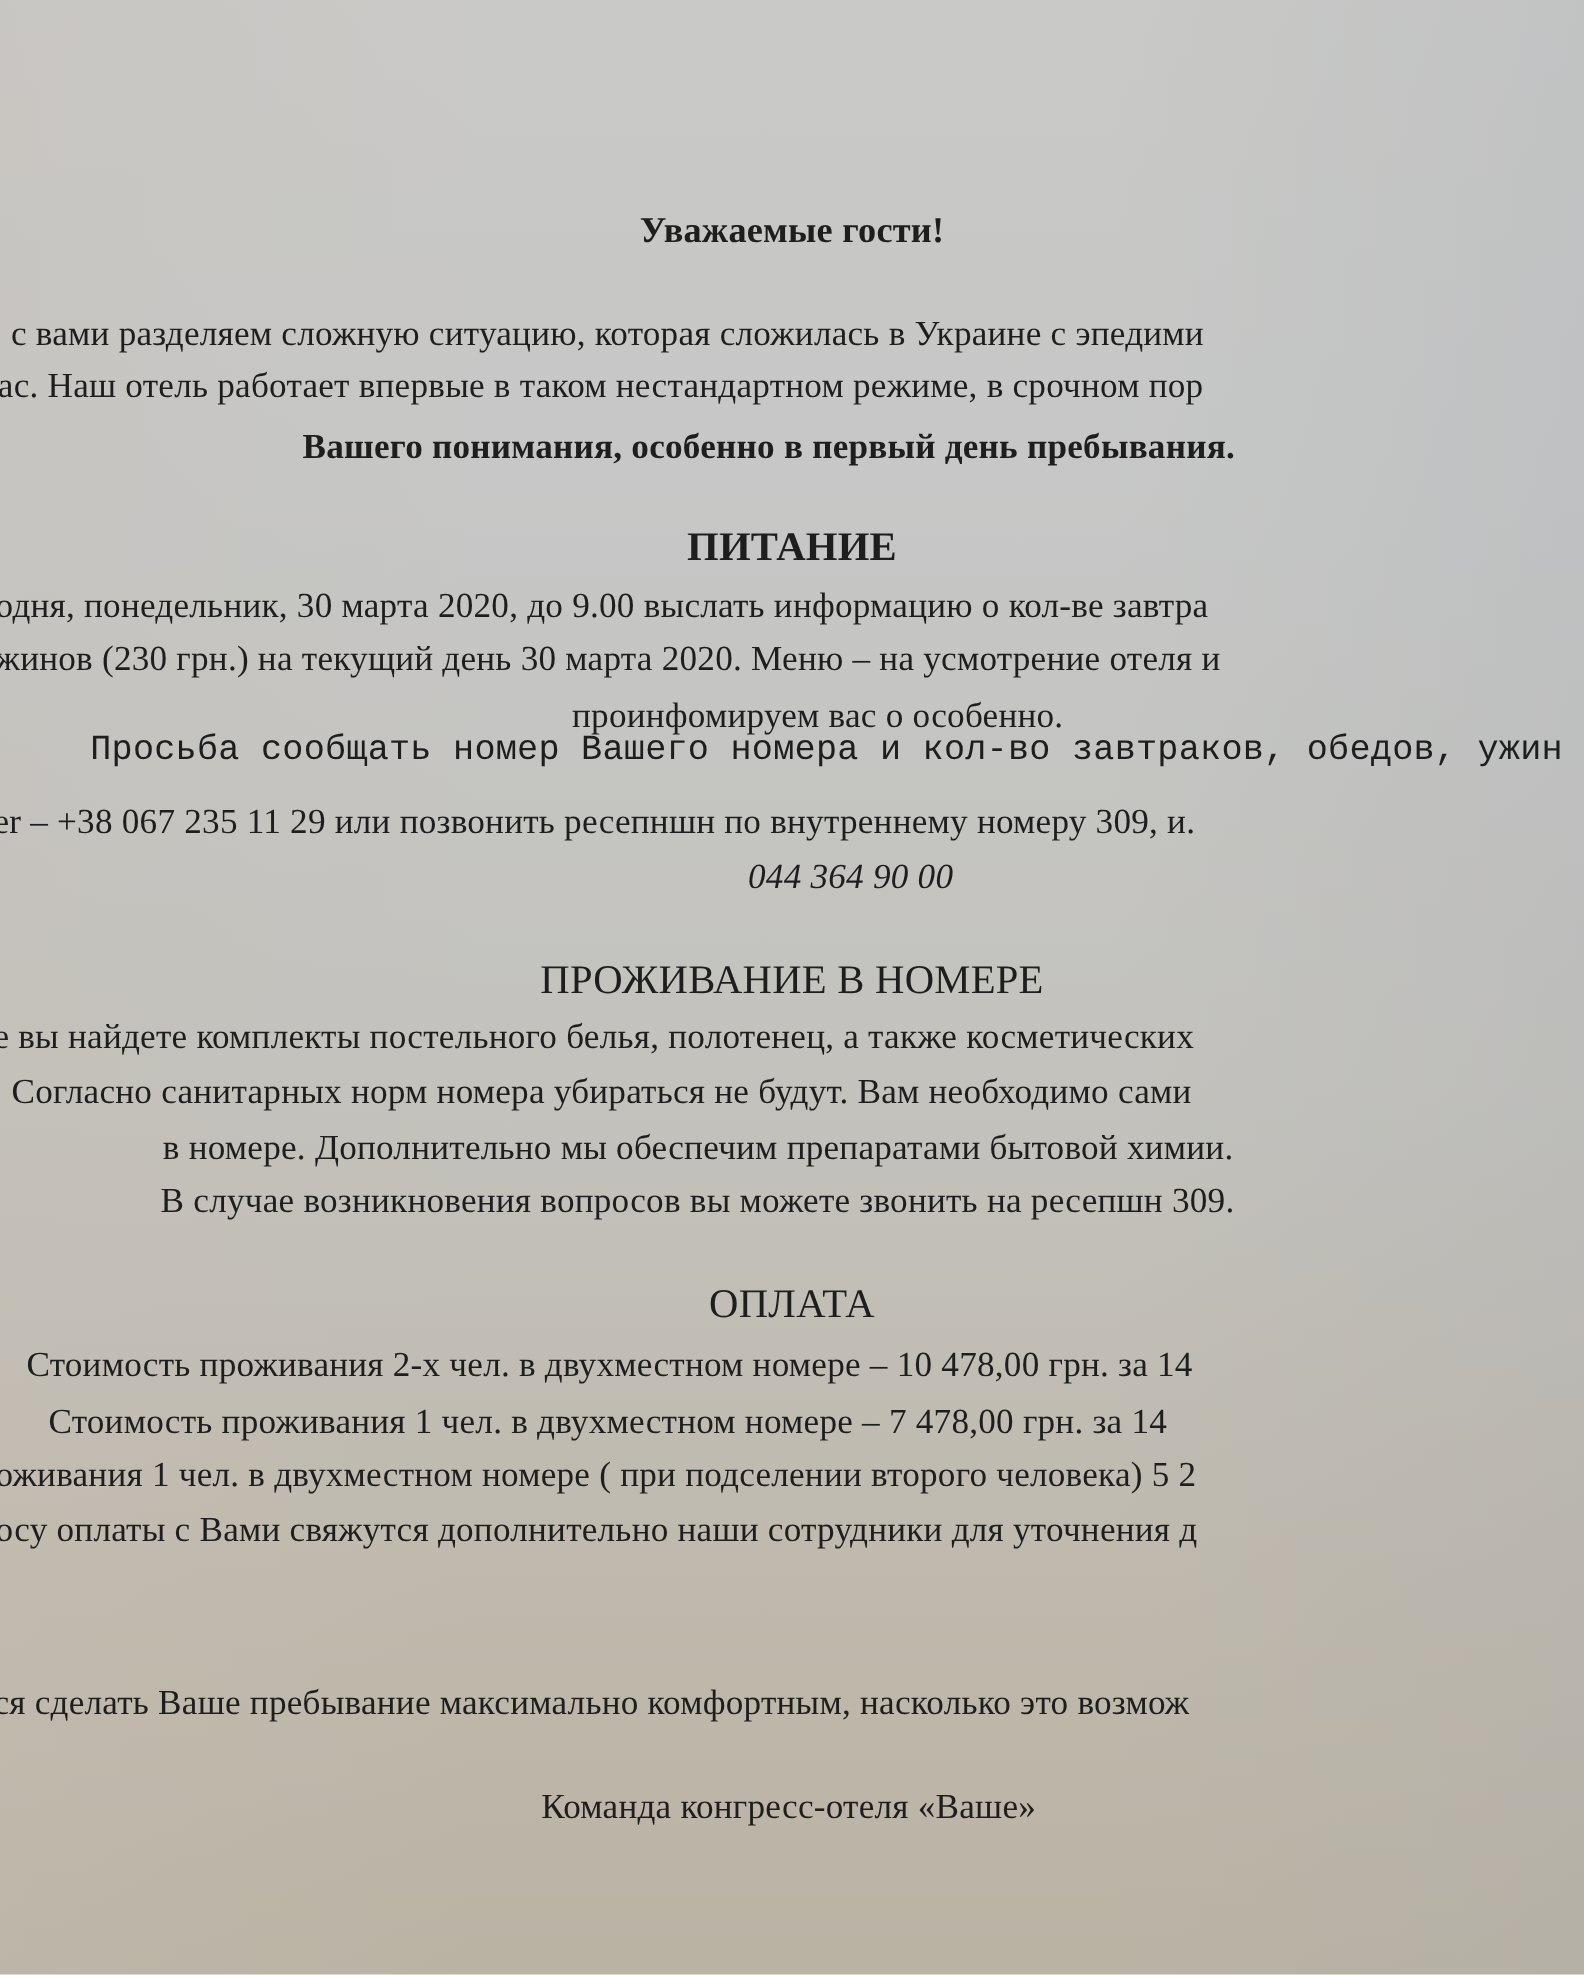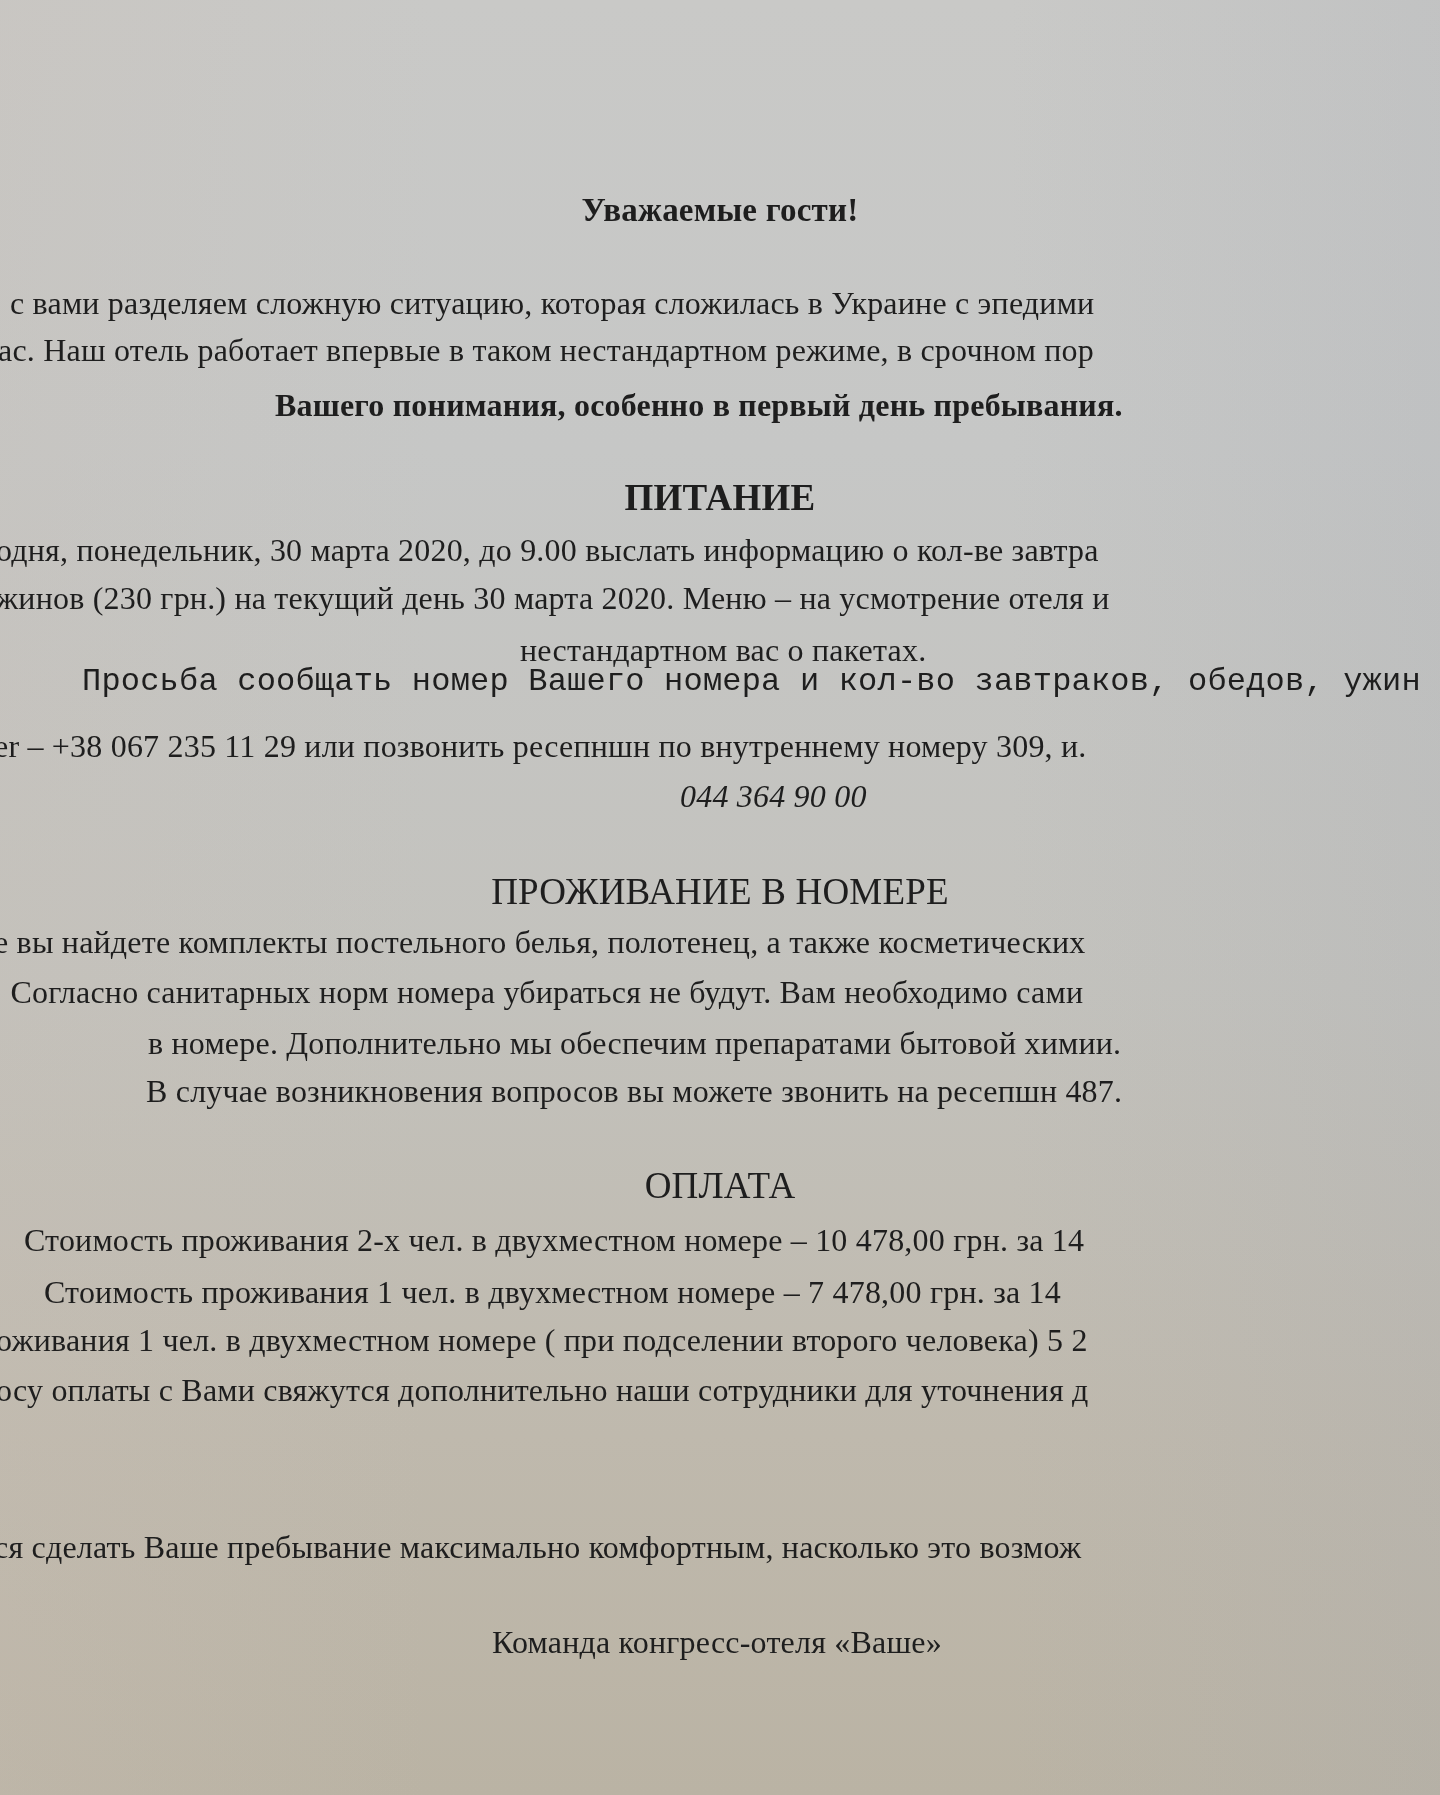--- a/index.html
+++ b/index.html
@@ -31,30 +31,30 @@
 <div>
   <div class="line center title" style="top:190px;">Уважаемые гости!</div>
 
   <div class="line" style="top:283px; left:10px;">с вами разделяем  сложную ситуацию, которая сложилась в Украине с эпедими</div>
   <div class="line" style="top:330px; left:-2px;">ас.  Наш отель работает впервые в таком нестандартном режиме, в срочном пор</div>
   <div class="line" style="top:385px; left:275px;font-weight:bold;">Вашего понимания, особенно в первый день пребывания.</div>
 
   <div class="line center heading-bold" style="top:478px;">ПИТАНИЕ</div>
   <div class="line" style="top:530px; left:-4px;">одня, понедельник, 30 марта 2020, до 9.00  выслать информацию о кол-ве завтра</div>
   <div class="line" style="top:578px; left:-4px;">жинов (230 грн.) на текущий день 30 марта 2020. Меню – на усмотрение отеля и</div>
-  <div class="line" style="top:630px; left:520px;">нестандартном вас о пакетах.</div>
+  <div class="line" style="top:630px; left:520px;">проинфомируем вас о особенно.</div>
   <div class="line" style="top:662px; left:82px;font-family:Liberation Mono, monospace;">Просьба сообщать номер Вашего номера и кол-во завтраков, обедов, ужин</div>
   <div class="line" style="top:726px; left:-6px;">er –   +38 067 235 11 29 или позвонить ресепншн по внутреннему номеру 309, и.</div>
   <div class="line" style="top:776px; left:680px;font-style:italic;">044 364 90 00</div>
 
   <div class="line center heading" style="top:872px;">ПРОЖИВАНИЕ В НОМЕРЕ</div>
   <div class="line" style="top:922px; left:-6px;">е вы найдете комплекты постельного белья, полотенец, а также косметических</div>
   <div class="line" style="top:972px; left:-6px;">. Согласно санитарных норм номера убираться не будут. Вам необходимо сами</div>
   <div class="line" style="top:1023px; left:148px;text-align:center;">в номере. Дополнительно мы обеспечим препаратами бытовой химии.</div>
-  <div class="line" style="top:1071px; left:146px;">В случае возникновения вопросов вы можете звонить на ресепшн 487.</div>
+  <div class="line" style="top:1071px; left:146px;">В случае возникновения вопросов вы можете звонить на ресепшн 309.</div>
 
   <div class="line center heading" style="top:1166px;">ОПЛАТА</div>
   <div class="line" style="top:1220px; left:24px;text-align:center;">Стоимость проживания 2-х чел. в двухместном номере – 10 478,00 грн. за  14</div>
   <div class="line" style="top:1272px; left:44px;">Стоимость проживания 1 чел. в двухместном номере – 7 478,00 грн. за  14</div>
   <div class="line" style="top:1320px; left:-4px;">оживания 1 чел. в двухместном номере ( при подселении второго человека) 5 2</div>
   <div class="line" style="top:1370px; left:-4px;">осу оплаты с Вами свяжутся дополнительно наши сотрудники для уточнения д</div>
 
   <div class="line" style="top:1527px; left:-6px;">ся сделать Ваше пребывание максимально комфортным, насколько это возмож</div>
 
   <div class="line" style="top:1622px; left:492px;">Команда конгресс-отеля «Ваше»</div>

